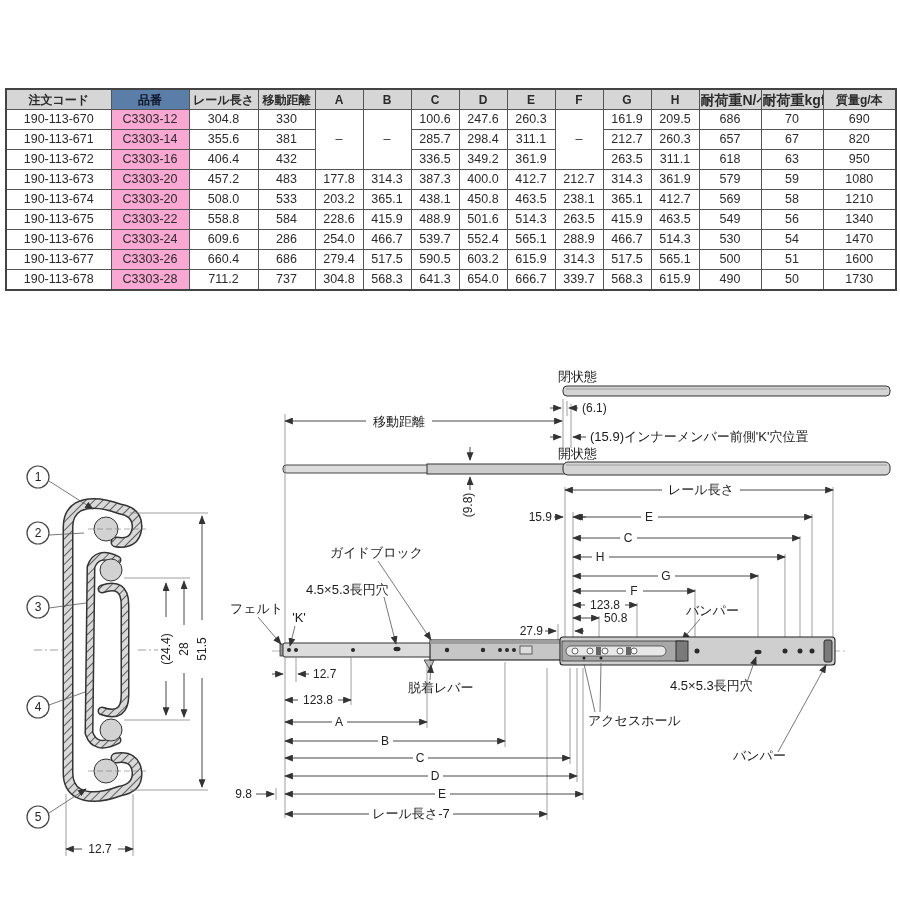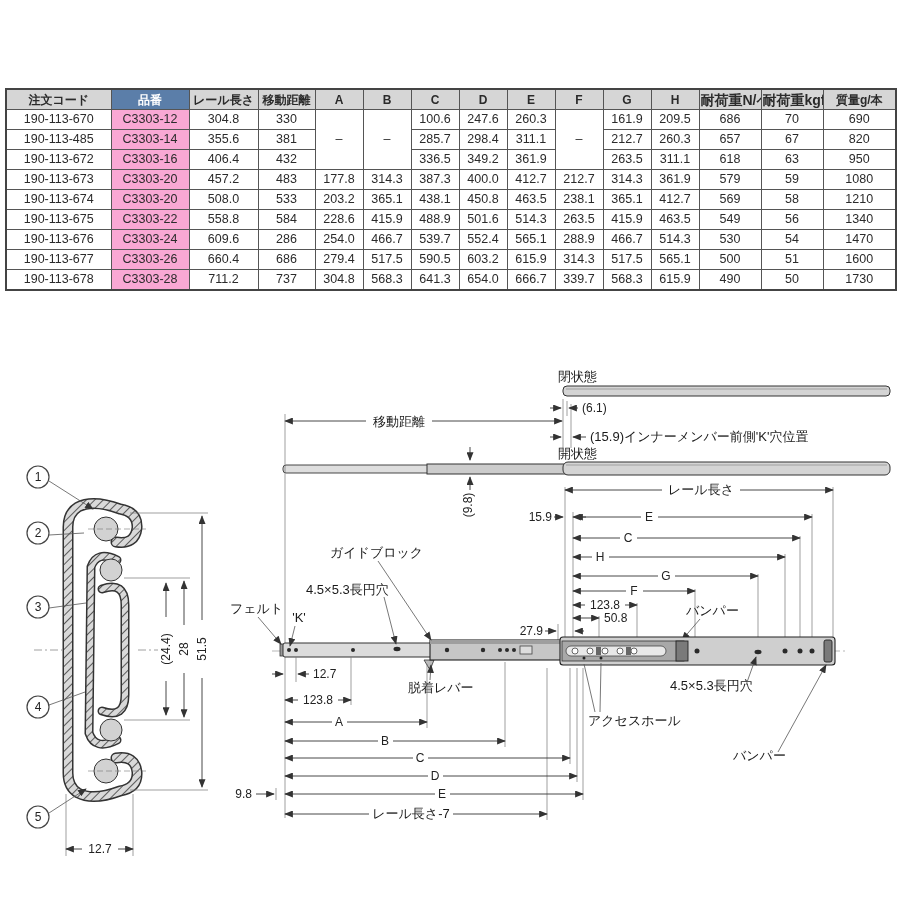--- a/index.html
+++ b/index.html
@@ -3,21 +3,21 @@
 <meta charset="utf-8">
 <style>
   html,body{margin:0;padding:0;background:#fff;}
   .page{position:relative;width:900px;height:900px;background:#fff;outline:1px solid #c9c9c9;
         font-family:"Liberation Sans",sans-serif;overflow:hidden;}
   table.spec{position:absolute;left:5px;top:88px;width:890px;border-collapse:collapse;
              table-layout:fixed;border:2px solid #444;}
   table.spec th,table.spec td{border:1px solid #555;height:19px;padding:0 1px;text-align:center;
              color:#2b2b2b;font-size:12.5px;line-height:1;overflow:hidden;white-space:nowrap;}
   table.spec th{background:#d6d6d6;font-weight:700;font-size:12px;}
-  table.spec th.blue{background:#5b7ea9;color:#ffffff;}
+  table.spec th.blue{background:#5b7ea9;color:#0f172a;}
   table.spec th.small{font-size:14px;}
   table.spec td.part{background:#f9a8d4;}
   svg.drawing{position:absolute;left:0;top:340px;}
   svg .j{font-size:13px;fill:#1a1a1a;}
   svg .d{font-size:12px;fill:#222;}
   svg .dl{stroke:#333;stroke-width:0.9;}
   svg .ext{stroke:#777;stroke-width:0.7;}
   svg .ldr{stroke:#555;stroke-width:0.8;fill:none;}
   svg text{font-family:"Liberation Sans",sans-serif;}
 </style>
@@ -75,21 +75,21 @@
           <td>247.6</td>
           <td>260.3</td>
           <td rowspan="3">–</td>
           <td>161.9</td>
           <td>209.5</td>
           <td>686</td>
           <td>70</td>
           <td>690</td>
         </tr>
         <tr>
-          <td>190-113-485</td>
+          <td>190-113-671</td>
           <td class="part">C3303-14</td>
           <td>355.6</td>
           <td>381</td>
           <td>285.7</td>
           <td>298.4</td>
           <td>311.1</td>
           <td>212.7</td>
           <td>260.3</td>
           <td>657</td>
           <td>67</td>

